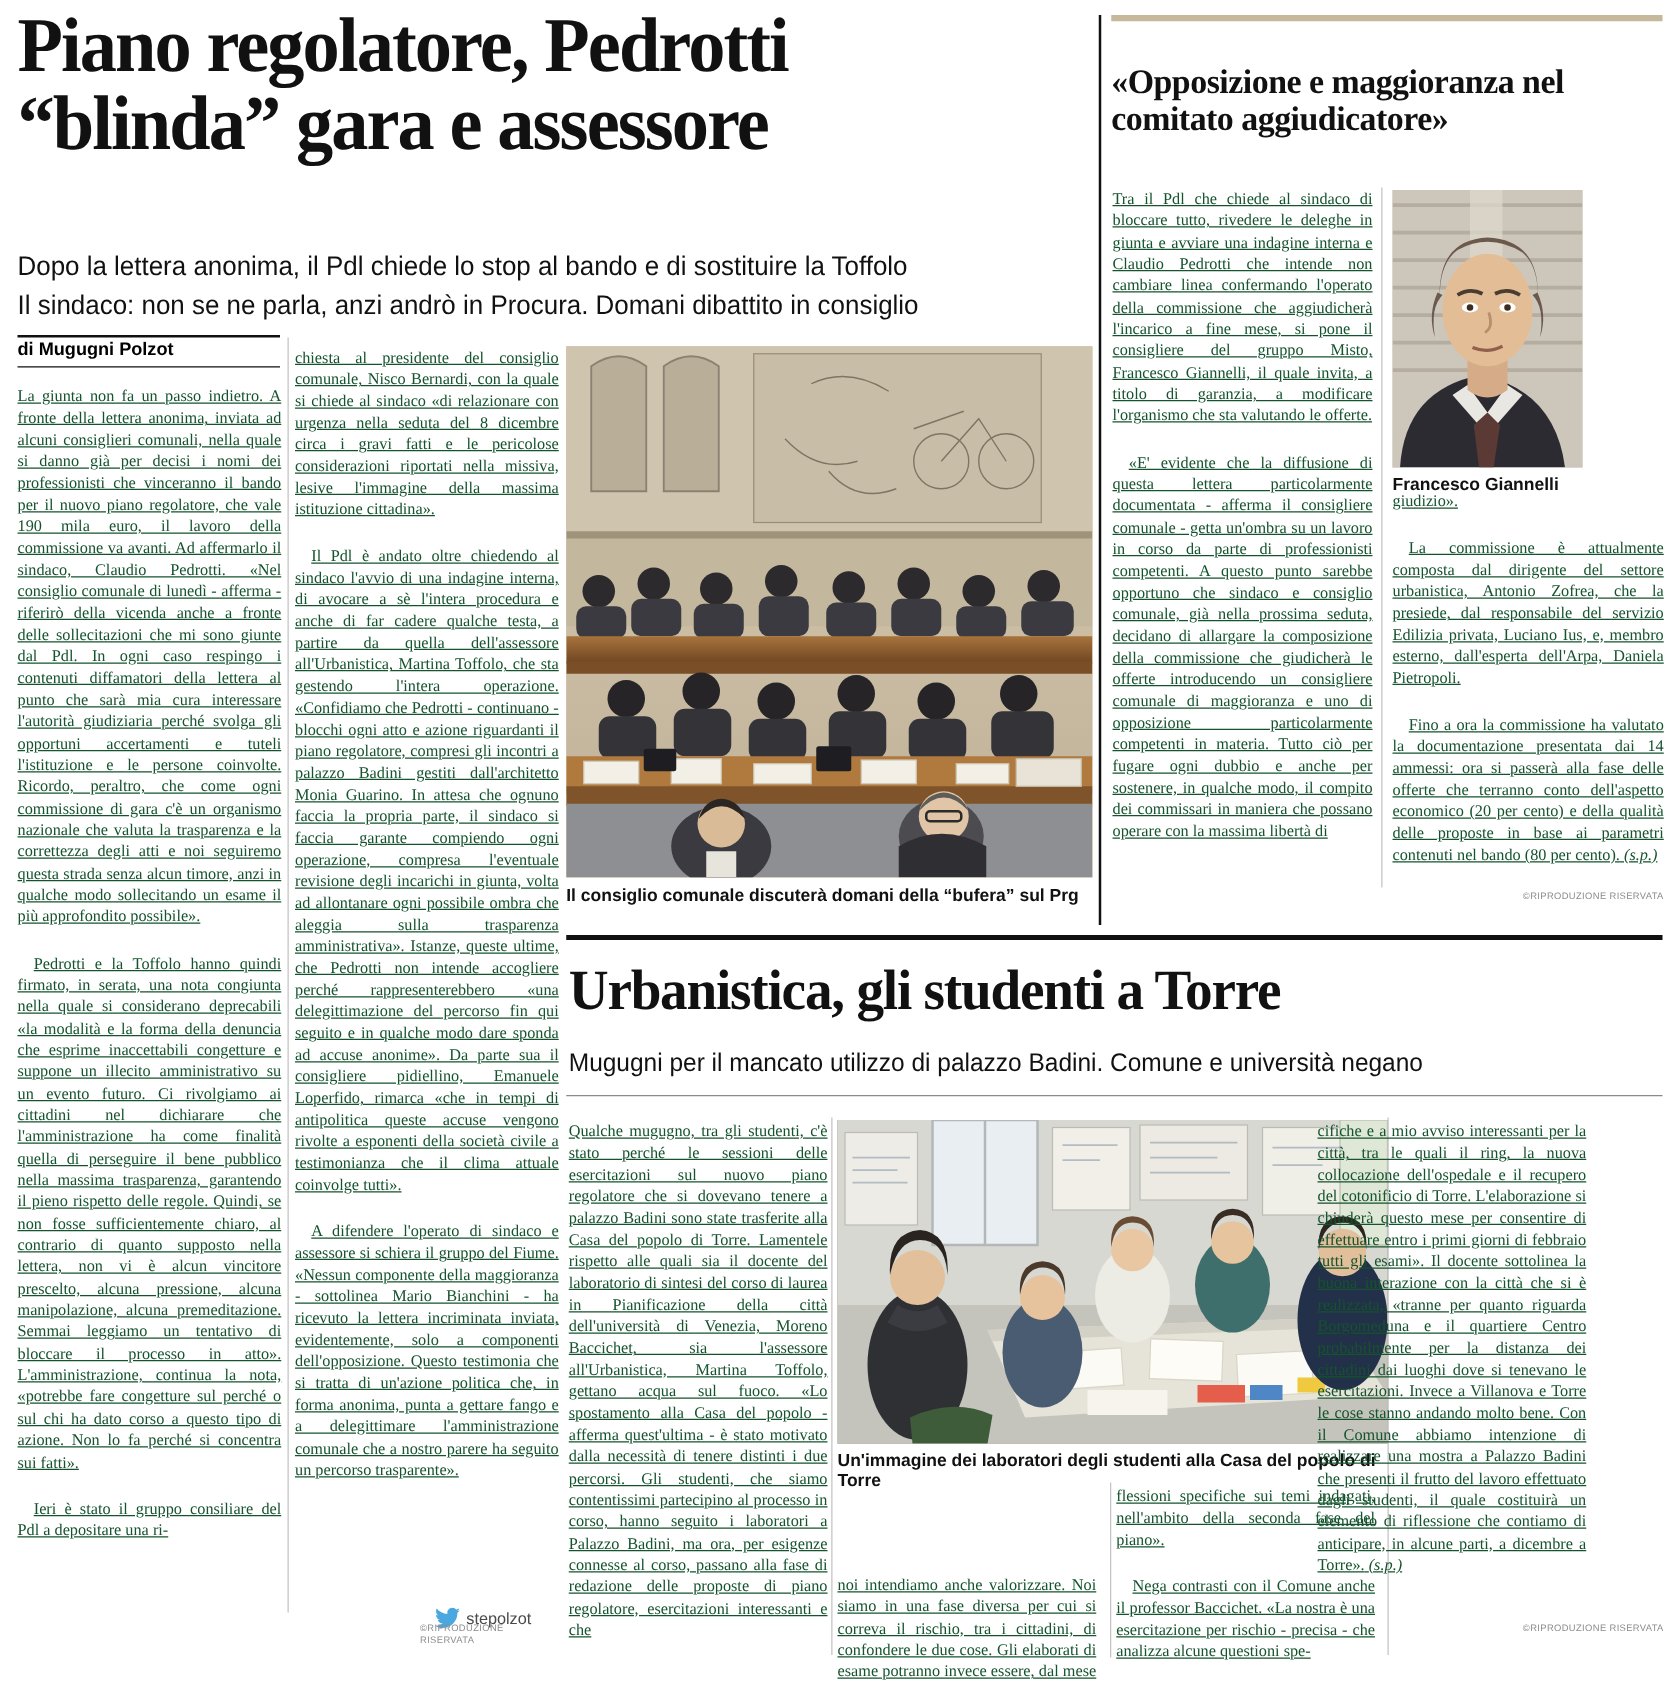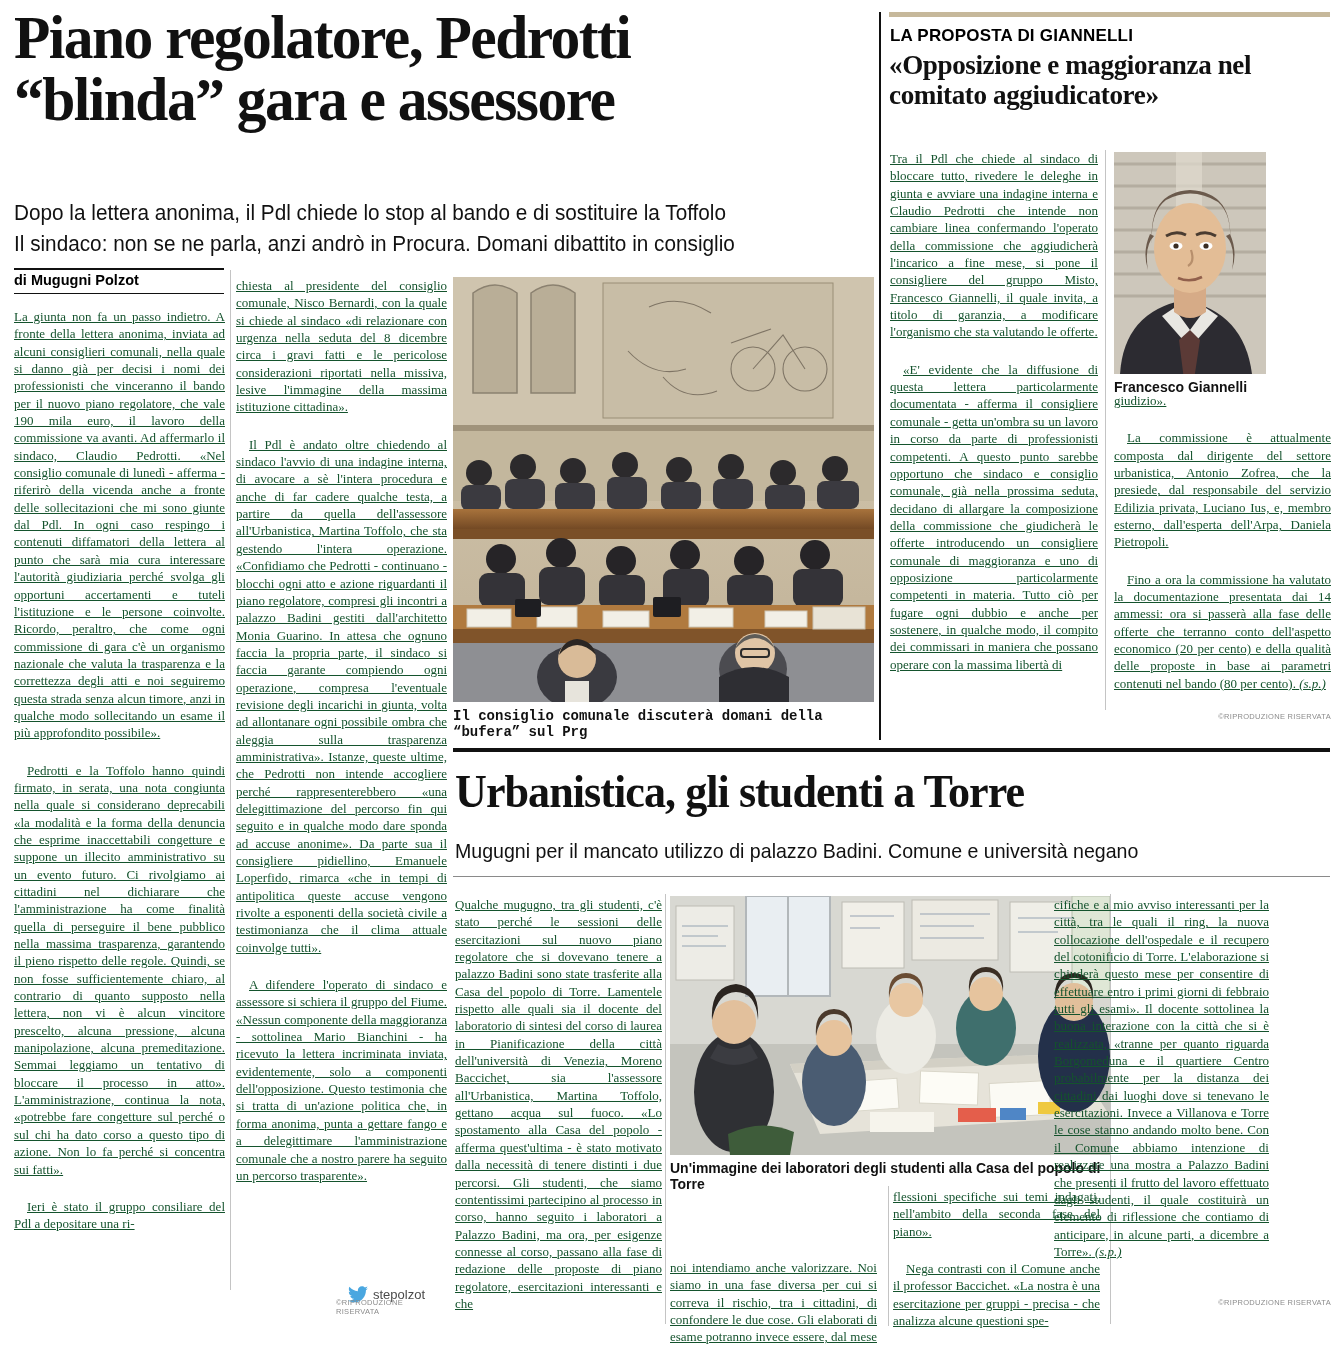--- a/index.html
+++ b/index.html
@@ -66,21 +66,21 @@
   }
   #twitter-tag .tw-label{
     font-family:"Liberation Sans", sans-serif;font-size:13px;color:#4a4a4a;
   }
 
   
   #photo-council{
     position:absolute;left:453px;top:277px;width:421px;height:425px;
     overflow:hidden;background:#c9b79a;
   }
-  #caption-council{position:absolute;left:453px;top:708px;width:421px;font-family:Liberation Mono, monospace;}
+  #caption-council{position:absolute;left:453px;top:708px;width:421px;}
 
   
   .vrule-main{position:absolute;left:879px;top:12px;width:2px;height:728px;background:#111;}
   #tan-bar{position:absolute;left:889px;top:12px;width:441px;height:5px;background:#c6b89b;}
   #kicker-giannelli{position:absolute;left:890px;top:26px;width:441px;}
   #headline-giannelli{
     position:absolute;left:889px;top:50px;width:443px;
     font-family:"Liberation Serif", serif;font-weight:bold;
     font-size:27.5px;line-height:29.5px;letter-spacing:-.4px;color:#111;
     transform:scaleX(.985);transform-origin:left top;
@@ -272,21 +272,20 @@
         <rect x="112" y="404" width="24" height="21" fill="#e7e4dc"></rect>
       </g>
 
       <rect x="360" y="330" width="52" height="22" fill="#e8e3d6" stroke="#c8c1b1"></rect>
     </svg>
   </div>
   <div id="caption-council" class="caption">Il consiglio comunale discuterà domani della “bufera” sul Prg</div>
 
   <div class="vrule-main"></div>
   <div id="tan-bar"></div>
-  <div id="kicker-giannelli" class="kicker">LA PROPOSTA DI GIANNELLI</div>
   <div id="headline-giannelli">«Opposizione e maggioranza nel comitato aggiudicatore»</div>
 
   <div id="col-g1" class="body-text">
     <p>Tra il Pdl che chiede al sindaco di bloccare tutto, rivedere le deleghe in giunta e avviare una indagine interna e Claudio Pedrotti che intende non cambiare linea confermando l'operato della commissione che aggiudicherà l'incarico a fine mese, si pone il consigliere del gruppo Misto, Francesco Giannelli, il quale invita, a titolo di garanzia, a modificare l'organismo che sta valutando le offerte.</p>
     <p>«E' evidente che la diffusione di questa lettera particolarmente documentata - afferma il consigliere comunale - getta un'ombra su un lavoro in corso da parte di professionisti competenti. A questo punto sarebbe opportuno che sindaco e consiglio comunale, già nella prossima seduta, decidano di allargare la composizione della commissione che giudicherà le offerte introducendo un consigliere comunale di maggioranza e uno di opposizione particolarmente competenti in materia. Tutto ciò per fugare ogni dubbio e anche per sostenere, in qualche modo, il compito dei commissari in maniera che possano operare con la massima libertà di</p>
   </div>
 
   <div class="sep" style="left:1105px;top:150px;height:560px;"></div>
 
   <div id="photo-giannelli">
@@ -424,21 +423,21 @@
     </svg>
   </div>
   <div id="caption-students" class="caption">Un'immagine dei laboratori degli studenti alla Casa del popolo di Torre</div>
 
   <div id="col-u2" class="body-text">
     <p>noi intendiamo anche valorizzare. Noi siamo in una fase diversa per cui si correva il rischio, tra i cittadini, di confondere le due cose. Gli elaborati di esame potranno invece essere, dal mese di gennaio in poi, spunto per attivare ulteriori ri-</p>
   </div>
 
   <div id="col-u3" class="body-text">
     <p>flessioni specifiche sui temi indagati, nell'ambito della seconda fase del piano».</p>
-    <p>Nega contrasti con il Comune anche il professor Baccichet. «La nostra è una esercitazione per gruppi - precisa - che analizza alcune questioni spe-</p>
+    <p>Nega contrasti con il Comune anche il professor Baccichet. «La nostra è una esercitazione per rischio - precisa - che analizza alcune questioni spe-</p>
   </div>
 
   <div id="col-u4" class="body-text">
     <p><span>cifiche e a mio avviso interessanti per la città, tra le quali il ring, la nuova collocazione dell'ospedale e il recupero del cotonificio di Torre. L'elaborazione si chiuderà questo mese per consentire di effettuare entro i primi giorni di febbraio tutti gli esami». Il docente sottolinea la buona interazione con la città che si è realizzata, «tranne per quanto riguarda Borgomeduna e il quartiere Centro probabilmente per la distanza dei cittadini dai luoghi dove si tenevano le esercitazioni. Invece a Villanova e Torre le cose stanno andando molto bene. Con il Comune abbiamo intenzione di realizzare una mostra a Palazzo Badini che presenti il frutto del lavoro effettuato dagli studenti, il quale costituirà un elemento di riflessione che contiamo di anticipare, in alcune parti, a dicembre a Torre».</span> <span class="sp">(s.p.)</span></p>
   </div>
 
   <div id="credit-u" class="credit">©RIPRODUZIONE RISERVATA</div>
 
 </div>
 

